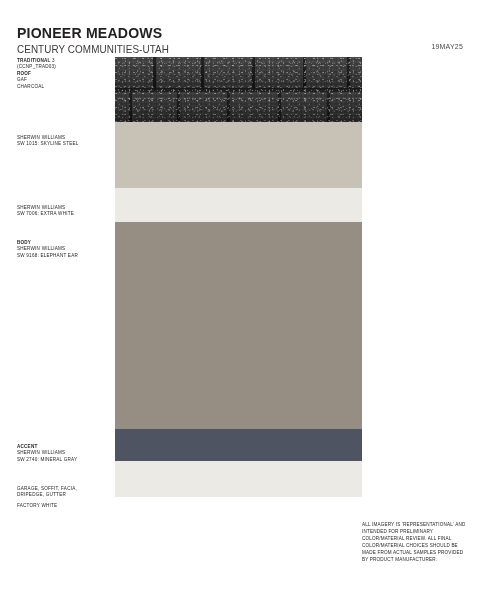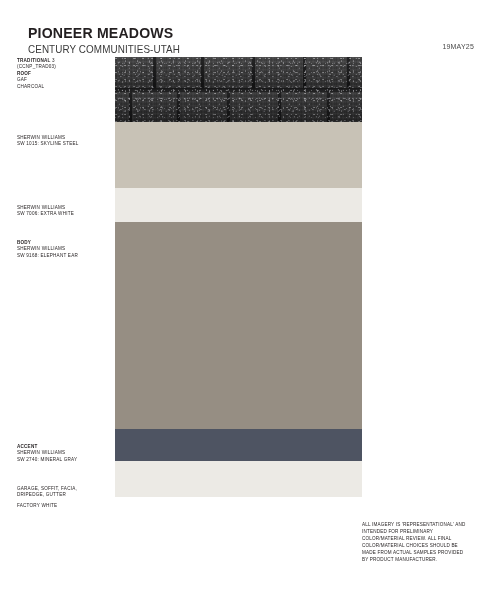--- a/index.html
+++ b/index.html
@@ -12,21 +12,21 @@
     height: 611px;
     position: relative;
     font-family: "Liberation Sans", sans-serif;
     color: #2b2b2b;
     overflow: hidden;
   }
 
   
   .header {
     position: absolute;
-    left: 28px;
+    left: 17px;
     top: 24px;
     width: 446px;
   }
   .project-title {
     font-size: 15px;
     font-weight: bold;
     letter-spacing: 0.2px;
     line-height: 17px;
     color: #231f20;
     margin: 0;

